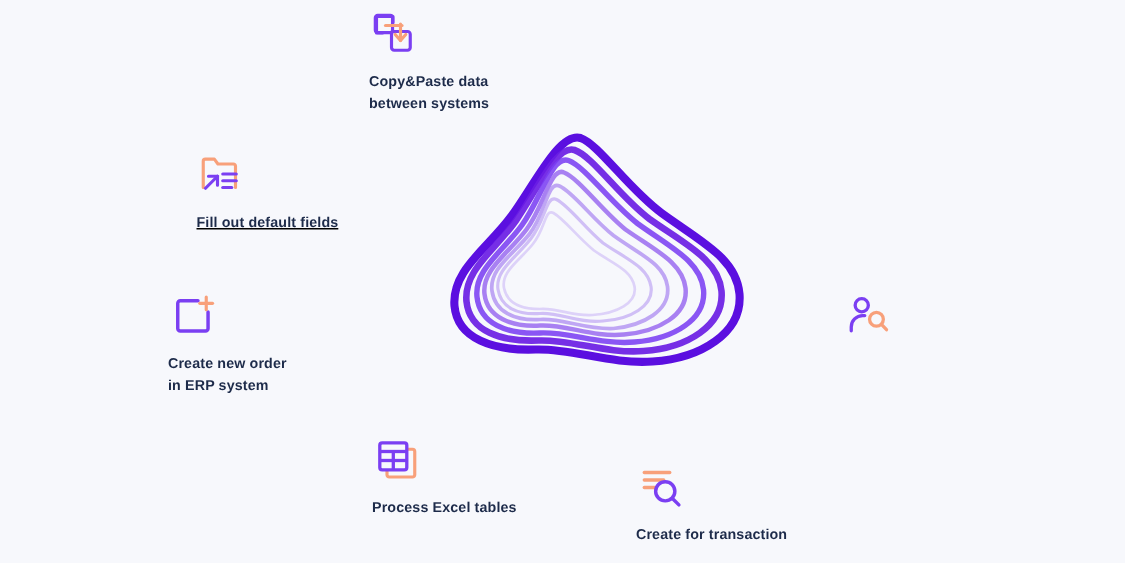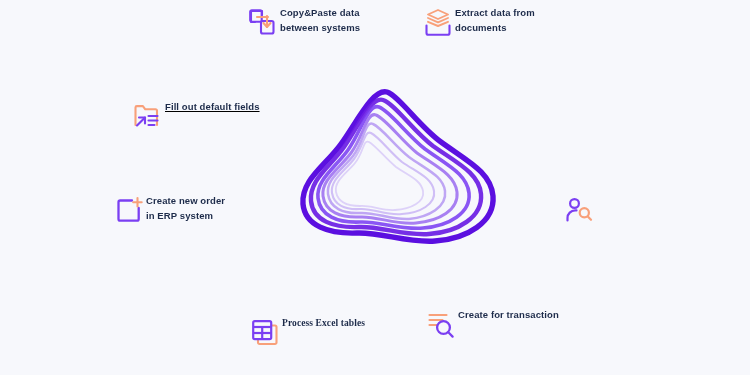--- a/index.html
+++ b/index.html
@@ -16,21 +16,21 @@
   }
   .canvas {
     position: absolute;
     inset: 0;
     width: 750px;
     height: 375px;
   }
   .feature {
     position: absolute;
     display: flex;
-    flex-direction: row;
+    flex-direction: column;
     align-items: flex-start;
   }
   .feature-icon {
     width: 34px;
     height: 34px;
     display: block;
     margin-bottom: 8px;
   }
   .feature-label {
     font-size: 9.5px;
@@ -81,32 +81,20 @@
         <rect x="15" y="15" width="12.5" height="12.5" rx="1.8" stroke="#7b3ff2" stroke-width="2.1"></rect>
         <path d="M11 11 h11" stroke="#f8a07a" stroke-width="2.1" stroke-linecap="round"></path>
         <path d="M21 10 v11" stroke="#f8a07a" stroke-width="2.1" stroke-linecap="round"></path>
         <path d="M17.5 17 L21 21 L24.5 17" stroke="#f8a07a" stroke-width="2.1" stroke-linecap="round" stroke-linejoin="round"></path>
       </svg>
     </span>
     <span class="feature-label">Copy&amp;Paste data
 between systems</span>
   </div>
 
-  <div class="feature" style="left:421px; top:6px; width:130px;">
-    <span class="feature-icon">
-      <svg viewBox="0 0 34 34" fill="none" xmlns="http://www.w3.org/2000/svg">
-        <path d="M17 4 L27 8.5 L17 13 L7 8.5 Z" stroke="#f8a07a" stroke-width="1.9" stroke-linejoin="round"></path>
-        <path d="M7 12 L17 16.3 L27 12" stroke="#f8a07a" stroke-width="1.9" stroke-linecap="round" stroke-linejoin="round"></path>
-        <path d="M7 15.8 L17 20 L27 15.8" stroke="#f8a07a" stroke-width="1.9" stroke-linecap="round" stroke-linejoin="round"></path>
-        <path d="M5.5 19.5 v7.5 a1.8 1.8 0 0 0 1.8 1.8 h19.4 a1.8 1.8 0 0 0 1.8 -1.8 v-7.5" stroke="#7b3ff2" stroke-width="2.1" stroke-linecap="round" stroke-linejoin="round"></path>
-      </svg>
-    </span>
-    <span class="feature-label">Extract data from
-documents</span>
-  </div>
 
   <div class="feature" style="left:131px; top:100px; width:145px;text-decoration:underline;">
     <span class="feature-icon">
       <svg viewBox="0 0 34 34" fill="none" xmlns="http://www.w3.org/2000/svg">
         <path d="M4.5 25 V7.5 a1.4 1.4 0 0 1 1.4 -1.4 h6 l2.4 3.2 h10.3 a1.4 1.4 0 0 1 1.4 1.4 V25" stroke="#f8a07a" stroke-width="2.1" stroke-linecap="round" stroke-linejoin="round"></path>
         <path d="M6 25.5 L14 17.5" stroke="#7b3ff2" stroke-width="2.1" stroke-linecap="round" stroke-linejoin="round"></path>
         <path d="M8 17.5 h6 v6" stroke="#7b3ff2" stroke-width="2.1" stroke-linecap="round" stroke-linejoin="round"></path>
         <path d="M17.5 16 h9" stroke="#7b3ff2" stroke-width="2.1" stroke-linecap="round"></path>
         <path d="M17.5 20.5 h9" stroke="#7b3ff2" stroke-width="2.1" stroke-linecap="round"></path>
         <path d="M17.5 25 h6" stroke="#7b3ff2" stroke-width="2.1" stroke-linecap="round"></path>
@@ -132,21 +120,21 @@
     <span class="feature-icon">
       <svg viewBox="0 0 34 34" fill="none" xmlns="http://www.w3.org/2000/svg">
         <circle cx="12.5" cy="9.5" r="4.4" stroke="#7b3ff2" stroke-width="2.2"></circle>
         <path d="M5.5 26.5 v-2.5 a7.6 7.6 0 0 1 7.6 -7.6 h1.4" stroke="#7b3ff2" stroke-width="2.2" stroke-linecap="round" stroke-linejoin="round"></path>
         <circle cx="22.3" cy="18.8" r="4.6" stroke="#f8a07a" stroke-width="2.2"></circle>
         <path d="M25.8 22.4 L29 25.8" stroke="#f8a07a" stroke-width="2.2" stroke-linecap="round"></path>
       </svg>
     </span>
   </div>
 
-  <div class="feature" style="left:248px; top:316px; width:145px;font-family:Liberation Serif, serif;">
+  <div class="feature" style="left:248px; top:290px; width:145px;">
     <span class="feature-icon">
       <svg viewBox="0 0 34 34" fill="none" xmlns="http://www.w3.org/2000/svg">
         <path d="M11.5 9.5 H27 a1.5 1.5 0 0 1 1.5 1.5 V26.5 a1.5 1.5 0 0 1 -1.5 1.5 H11.5 a1.5 1.5 0 0 1 -1.5 -1.5 V11 a1.5 1.5 0 0 1 1.5 -1.5 Z" stroke="#f8a07a" stroke-width="2.1" stroke-linejoin="round"></path>
         <rect x="5.2" y="5.2" width="18" height="18" rx="1.6" stroke="#7b3ff2" stroke-width="2.2" fill="#f7f8fc"></rect>
         <path d="M5.2 11 h18" stroke="#7b3ff2" stroke-width="2.2"></path>
         <path d="M5.2 17 h18" stroke="#7b3ff2" stroke-width="2.2"></path>
         <path d="M14.2 11 v12.2" stroke="#7b3ff2" stroke-width="2.2"></path>
       </svg>
     </span>
     <span class="feature-label">Process Excel tables</span>

